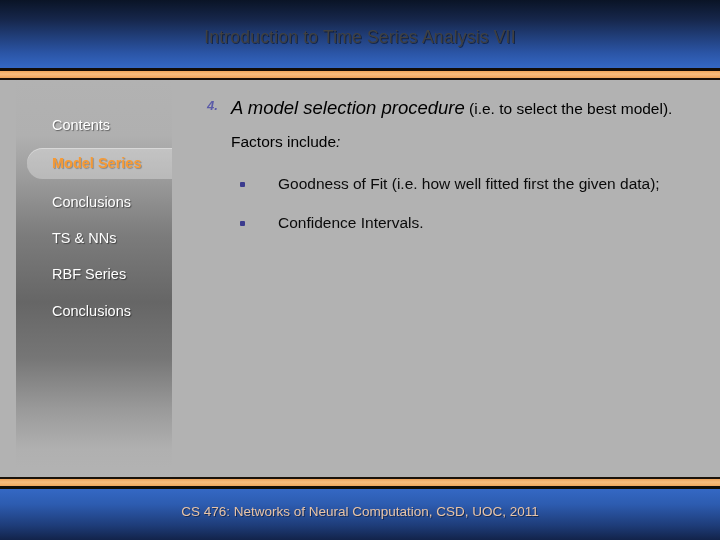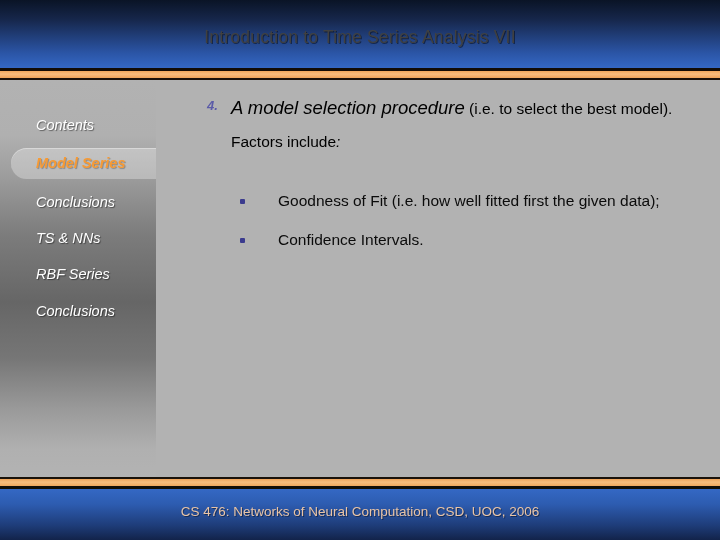--- a/index.html
+++ b/index.html
@@ -58,34 +58,33 @@
   #body-area {
     position: absolute;
     left: 0; top: 80px;
     width: 720px; height: 397px;
     background: #b2b2b2;
   }
 
   
   #sidebar {
     position: absolute;
-    left: 0; top: 80px;
+    left: 16px; top: 80px;
     width: 156px;
     height: 397px;
     background: linear-gradient(to bottom,
         #b2b2b2 0%,
         #b0b0b0 14%,
         #9d9d9d 24%,
         #7c7c7c 39%,
         #666666 56%,
         #767676 70%,
         #9a9a9a 83%,
         #b0b0b0 93%,
         #b3b3b3 100%);
-    font-style: italic;
   }
   .nav-item {
     position: absolute;
     left: 0;
     width: 156px;
     height: 34px;
     display: flex;
     align-items: center;
   }
   .nav-label {
@@ -138,21 +137,21 @@
   }
   #lead-text .rest {
     font-size: 15.5px;
   }
   #lead-text .colon {
     font-style: italic;
     font-size: 15.5px;
   }
 
   #bullets {
-    margin-top: 32px;
+    margin-top: 15px;
     padding-left: 48px;
   }
   .bullet-row {
     position: relative;
     padding-left: 44px;
     margin-bottom: 17px;
   }
   .bullet-marker {
     position: absolute;
     left: 6px; top: 9px;
@@ -254,16 +253,16 @@
         <span class="bullet-text">Confidence Intervals.</span>
       </div>
     </div>
 
   </div>
 
   <div id="footer-rule-top"></div>
   <div id="footer-rule-orange"></div>
   <div id="footer-rule-bottom"></div>
   <div id="footer-band">
-    <div id="footer-text">CS 476: Networks of Neural Computation, CSD, UOC, 2006</div>
+    <div id="footer-text">CS 476: Networks of Neural Computation, CSD, UOC, 2011</div>
   </div>
 
 </div>
 
 </body></html>

